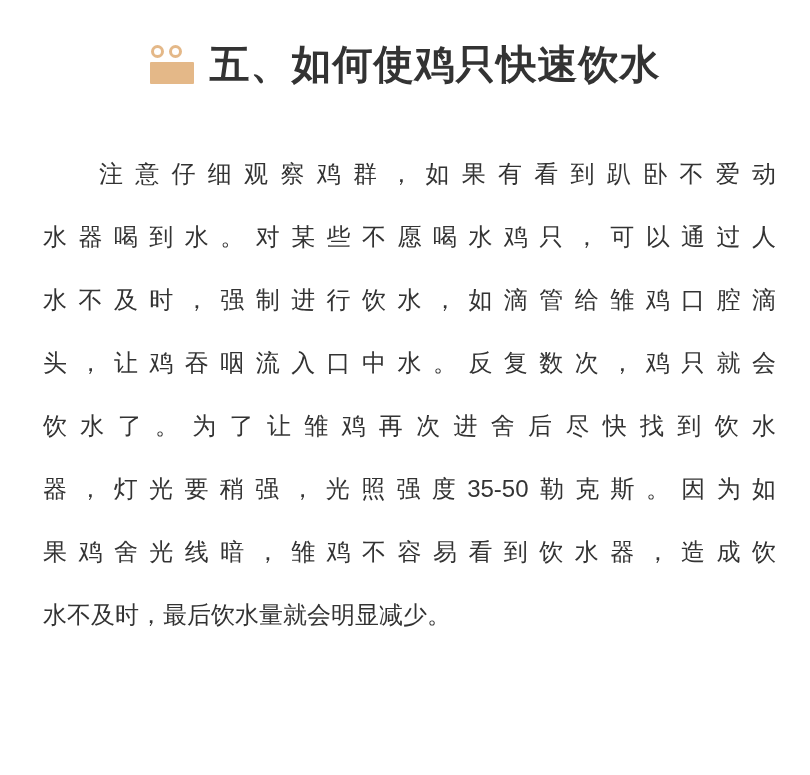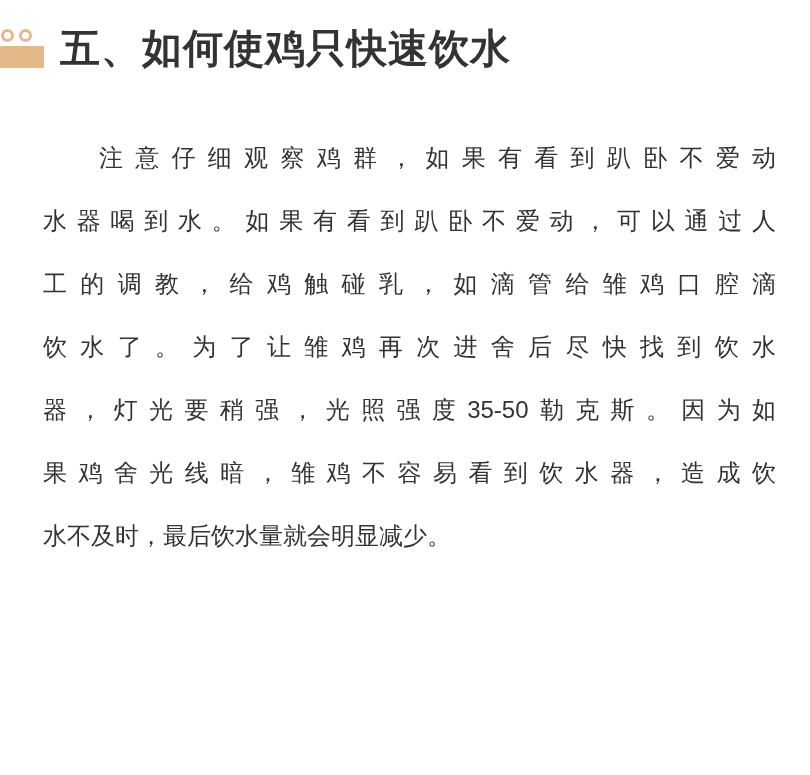--- a/index.html
+++ b/index.html
@@ -12,21 +12,22 @@
     font-family: "Liberation Sans", sans-serif;
   }
   :root {
     --accent: #e4b888;
     --text: #333333;
     --heading: #333333;
   }
   .header {
     display: flex;
     align-items: center;
-    padding-top: 20px;
+    justify-content: center;
+    padding-top: 36px;
     gap: 16px;
     height: 56px;
   }
   .marker-icon {
     display: flex;
     flex-direction: column;
     align-items: flex-start;
     width: 44px;
     flex: 0 0 auto;
   }
@@ -83,19 +84,20 @@
       <div class="marker-circle"></div>
       <div class="marker-circle"></div>
     </div>
     <div class="marker-rect"></div>
   </div>
   <h1 class="page-title">五、如何使鸡只快速饮水</h1>
 </div>
 
 <div class="article">
   <div class="para-line first-line">注意仔细观察鸡群，如果有看到趴卧不爱动</div>
-  <div class="para-line">水器喝到水。如果有看到趴卧不爱动，可以通过人</div>
-  <div class="para-line">工的调教，给鸡触碰乳，如滴管给雏鸡口腔滴</div>
+  <div class="para-line">水器喝到水。对某些不愿喝水鸡只，可以通过人</div>
+  <div class="para-line">水不及时，强制进行饮水，如滴管给雏鸡口腔滴</div>
+  <div class="para-line">头，让鸡吞咽流入口中水。反复数次，鸡只就会</div>
   <div class="para-line">饮水了。为了让雏鸡再次进舍后尽快找到饮水</div>
   <div class="para-line">器，灯光要稍强，光照强度35-50勒克斯。因为如</div>
   <div class="para-line">果鸡舍光线暗，雏鸡不容易看到饮水器，造成饮</div>
   <div class="para-line last-line">水不及时，最后饮水量就会明显减少。</div>
 </div>
 
 </body></html>

